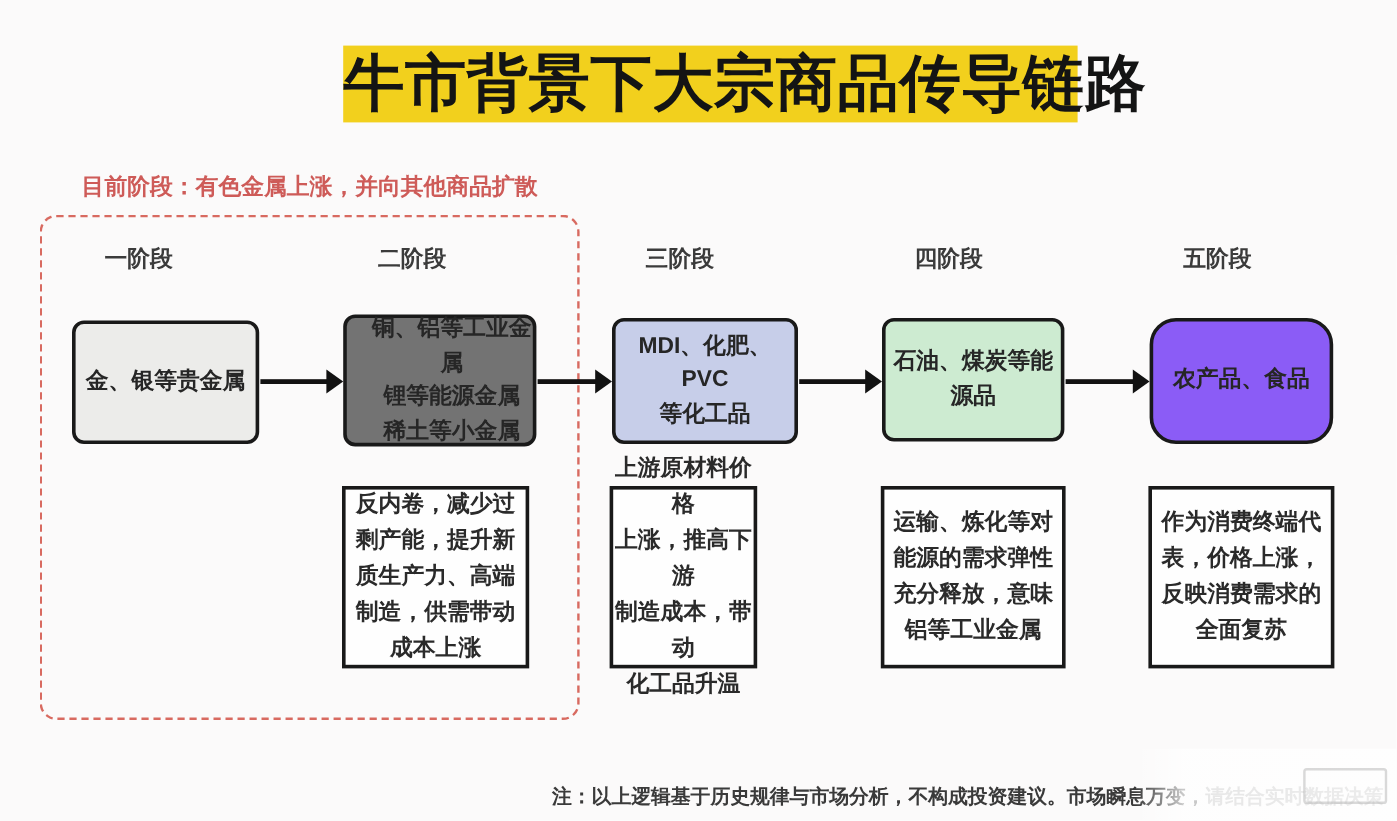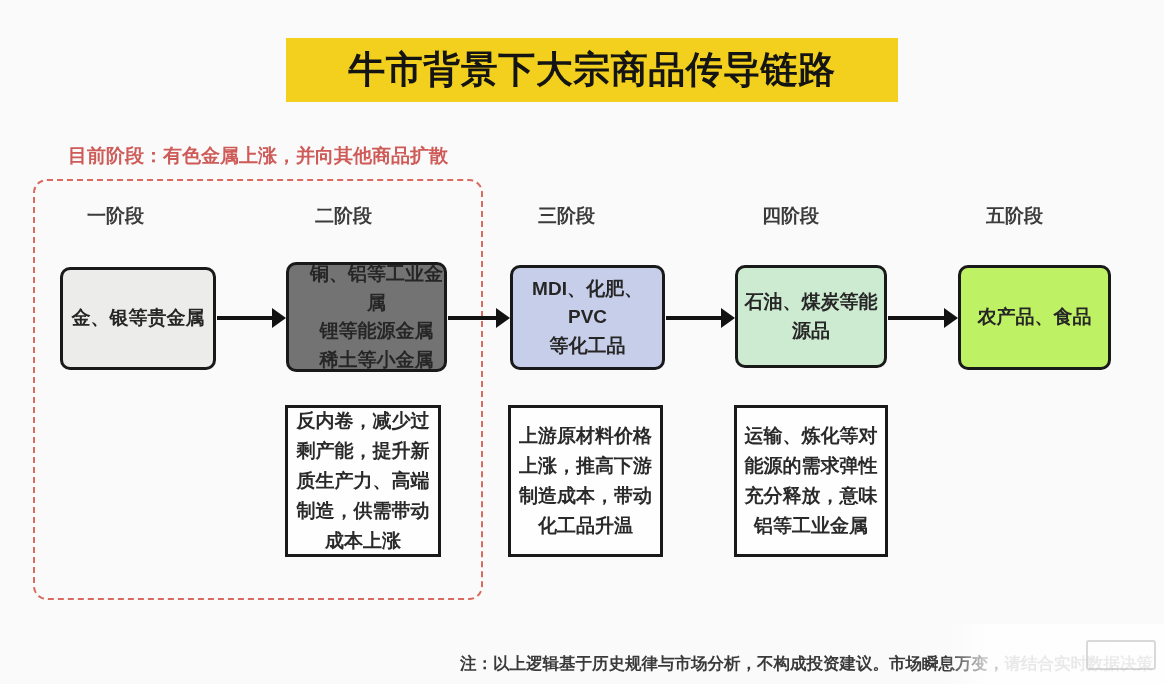--- a/index.html
+++ b/index.html
@@ -5,21 +5,21 @@
   html,body{margin:0;padding:0;background:#ffffff;}
   .canvas{
     position:relative;width:1164px;height:684px;overflow:hidden;
     background:#fbfafa;
     font-family:"Liberation Sans","DejaVu Sans",sans-serif;
     color:#222;
   }
   .title{
     position:absolute;left:286px;top:38px;width:612px;height:64px;
     background:#F2D01D;color:#141414;
-    font-size:37px;font-weight:800;line-height:64px;text-align:center;
+    font-size:51px;font-weight:800;line-height:64px;text-align:center;
     letter-spacing:0.5px;white-space:nowrap;
   }
   .caption{
     position:absolute;left:68px;top:143px;
     font-size:19px;font-weight:700;color:#CE5B58;white-space:nowrap;
   }
   .dashed-region{
     position:absolute;left:33px;top:179px;width:446px;height:417px;
     border:2px dashed #D86A60;border-radius:14px;
   }
@@ -41,21 +41,21 @@
   .c5{left:958px;top:265px;width:153px;height:105px;background:#F5E7B4;}
   .dbox{
     position:absolute;top:405px;height:152px;background:#FEFEFE;
     border:3px solid #191919;box-sizing:border-box;
     display:flex;align-items:center;justify-content:center;text-align:center;
     font-size:19px;font-weight:600;line-height:1.58;color:#2a2a2a;
     white-space:pre-line;
   }
   .d1{left:60px;width:155px;}
   .d2{left:285px;width:156px;}
-  .d3{left:508px;width:155px;}
+  .d3{left:508px;width:123px;}
   .d4{left:734px;width:154px;}
   .d5{left:957px;width:155px;}
   .arrow{position:absolute;top:308px;height:20px;}
   .a1{left:217px;width:69px;}
   .a2{left:448px;width:62px;}
   .a3{left:666px;width:69px;}
   .a4{left:888px;width:70px;}
   .arrow .shaft{position:absolute;left:0;right:11px;top:8px;height:4px;background:#121212;}
   .arrow .head{
     position:absolute;right:0;top:0;width:0;height:0;
@@ -93,21 +93,21 @@
   <div class="stage-label lbl5">五阶段</div>
 
   <div class="cbox c1" style="background: rgb(236, 236, 234);">金、银等贵金属</div>
   <div class="cbox c2" style="background: #737373; padding-left: 20px;">铜、铝等工业金属
 锂等能源金属
 稀土等小金属</div>
   <div class="cbox c3" style="background: rgb(199, 206, 233);">MDI、化肥、PVC
 等化工品</div>
   <div class="cbox c4" style="background: rgb(205, 235, 209);">石油、煤炭等能
 源品</div>
-  <div class="cbox c5" style="background: #bef264;">农产品、食品</div>
+  <div class="cbox c5" style="background: #8b5cf6; border-radius: 22px;">农产品、食品</div>
 
   <div class="arrow a1">
     <div class="shaft"></div>
     <div class="head"></div>
   </div>
   <div class="arrow a2">
     <div class="shaft"></div>
     <div class="head"></div>
   </div>
   <div class="arrow a3">
@@ -125,20 +125,24 @@
 制造，供需带动
 成本上涨</div>
   <div class="dbox d3">上游原材料价格
 上涨，推高下游
 制造成本，带动
 化工品升温</div>
   <div class="dbox d4">运输、炼化等对
 能源的需求弹性
 充分释放，意味
 铝等工业金属</div>
+  <div class="dbox d5">作为消费终端代
+表，价格上涨，
+反映消费需求的
+全面复苏</div>
 
   <div class="footer-note"><span>注：以上逻辑基于历史规律与市场分析，不构成投资建议。市场瞬息万变，</span><span class="obscured">请结合实时数据决策</span></div>
 
   <div class="watermark">
     <div class="frame"></div>
   </div>
 
 </div>
 
 </body></html>

